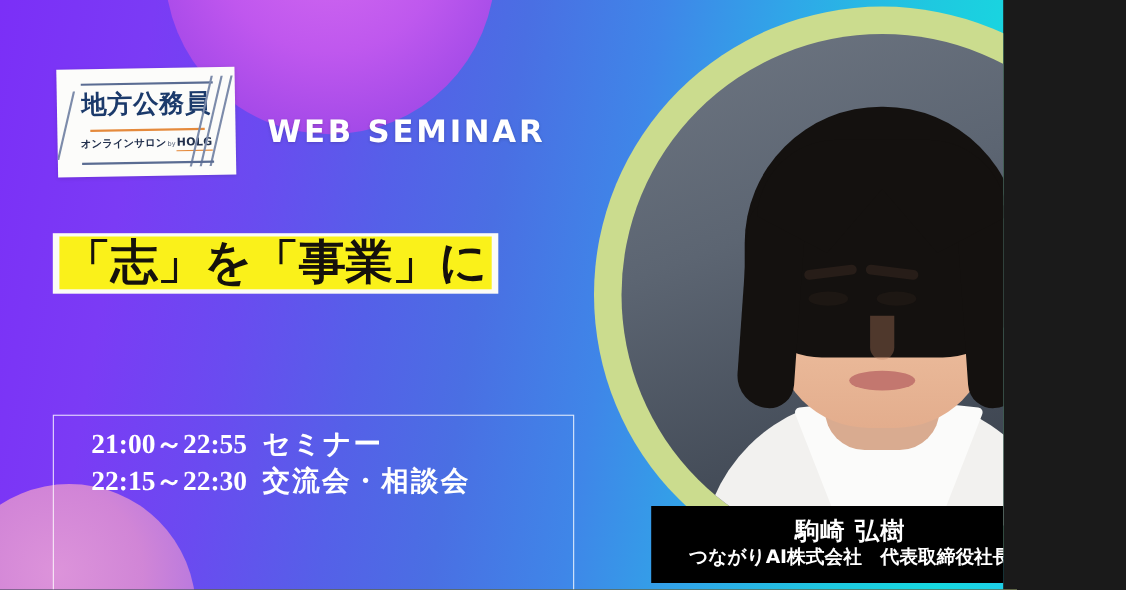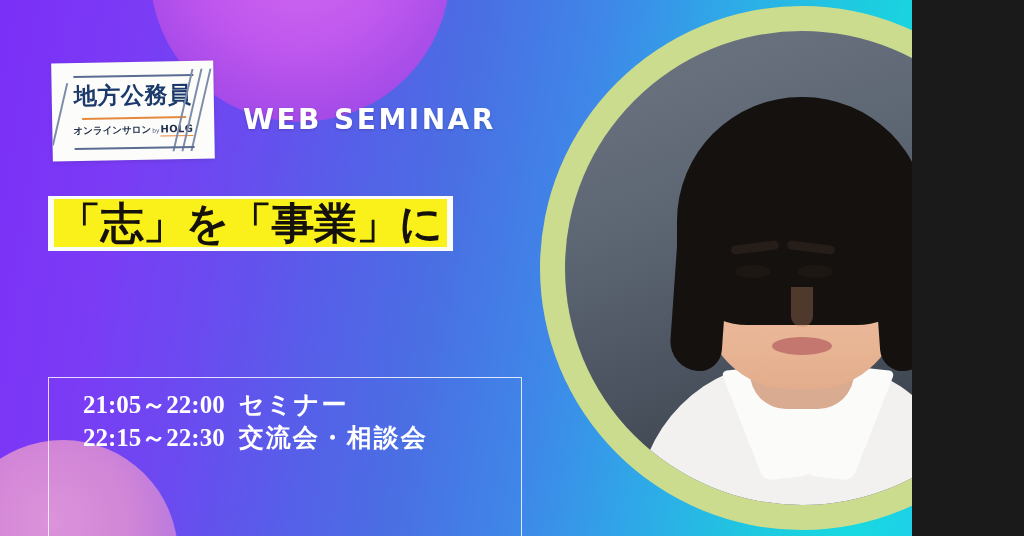--- a/index.html
+++ b/index.html
@@ -225,21 +225,21 @@
     font-size:28px;
     letter-spacing:2.5px;
     color:#FFFFFF;
     text-shadow:0 1px 3px rgba(0,0,0,.18);
     white-space:nowrap;
   }
 
   
   .headline{
     position:absolute;
-    left:48px; top:196px;
+    left:48px; top:212px;
   }
   .hl-line{
     display:table;
     background:#FBFBF7;
     padding:3px 6px 4px 6px;
     margin-bottom:12px;
   }
   .hl-line .hl-text{
     display:inline-block;
     background:#FAF11A;
@@ -361,21 +361,25 @@
   <div class="web-seminar">WEB SEMINAR</div>
 
   <div class="headline">
     <div class="hl-line">
       <span class="hl-text">「志」を「事業」に</span>
     </div>
   </div>
 
   <div class="date-box">
     <div class="date-row">
-      <span>21:05～22:00</span><span class="lbl">セミナー</span>
+      <span>21:00～22:55</span><span class="lbl">セミナー</span>
     </div>
     <div class="date-row">
       <span>22:15～22:30</span><span class="lbl">交流会・相談会</span>
     </div>
   </div>
 
+  <div class="speaker-plate">
+    <div class="speaker-name">駒崎 弘樹</div>
+    <div class="speaker-title">つながりAI株式会社　代表取締役社長</div>
+  </div>
 
 </div>
 
 </body></html>

